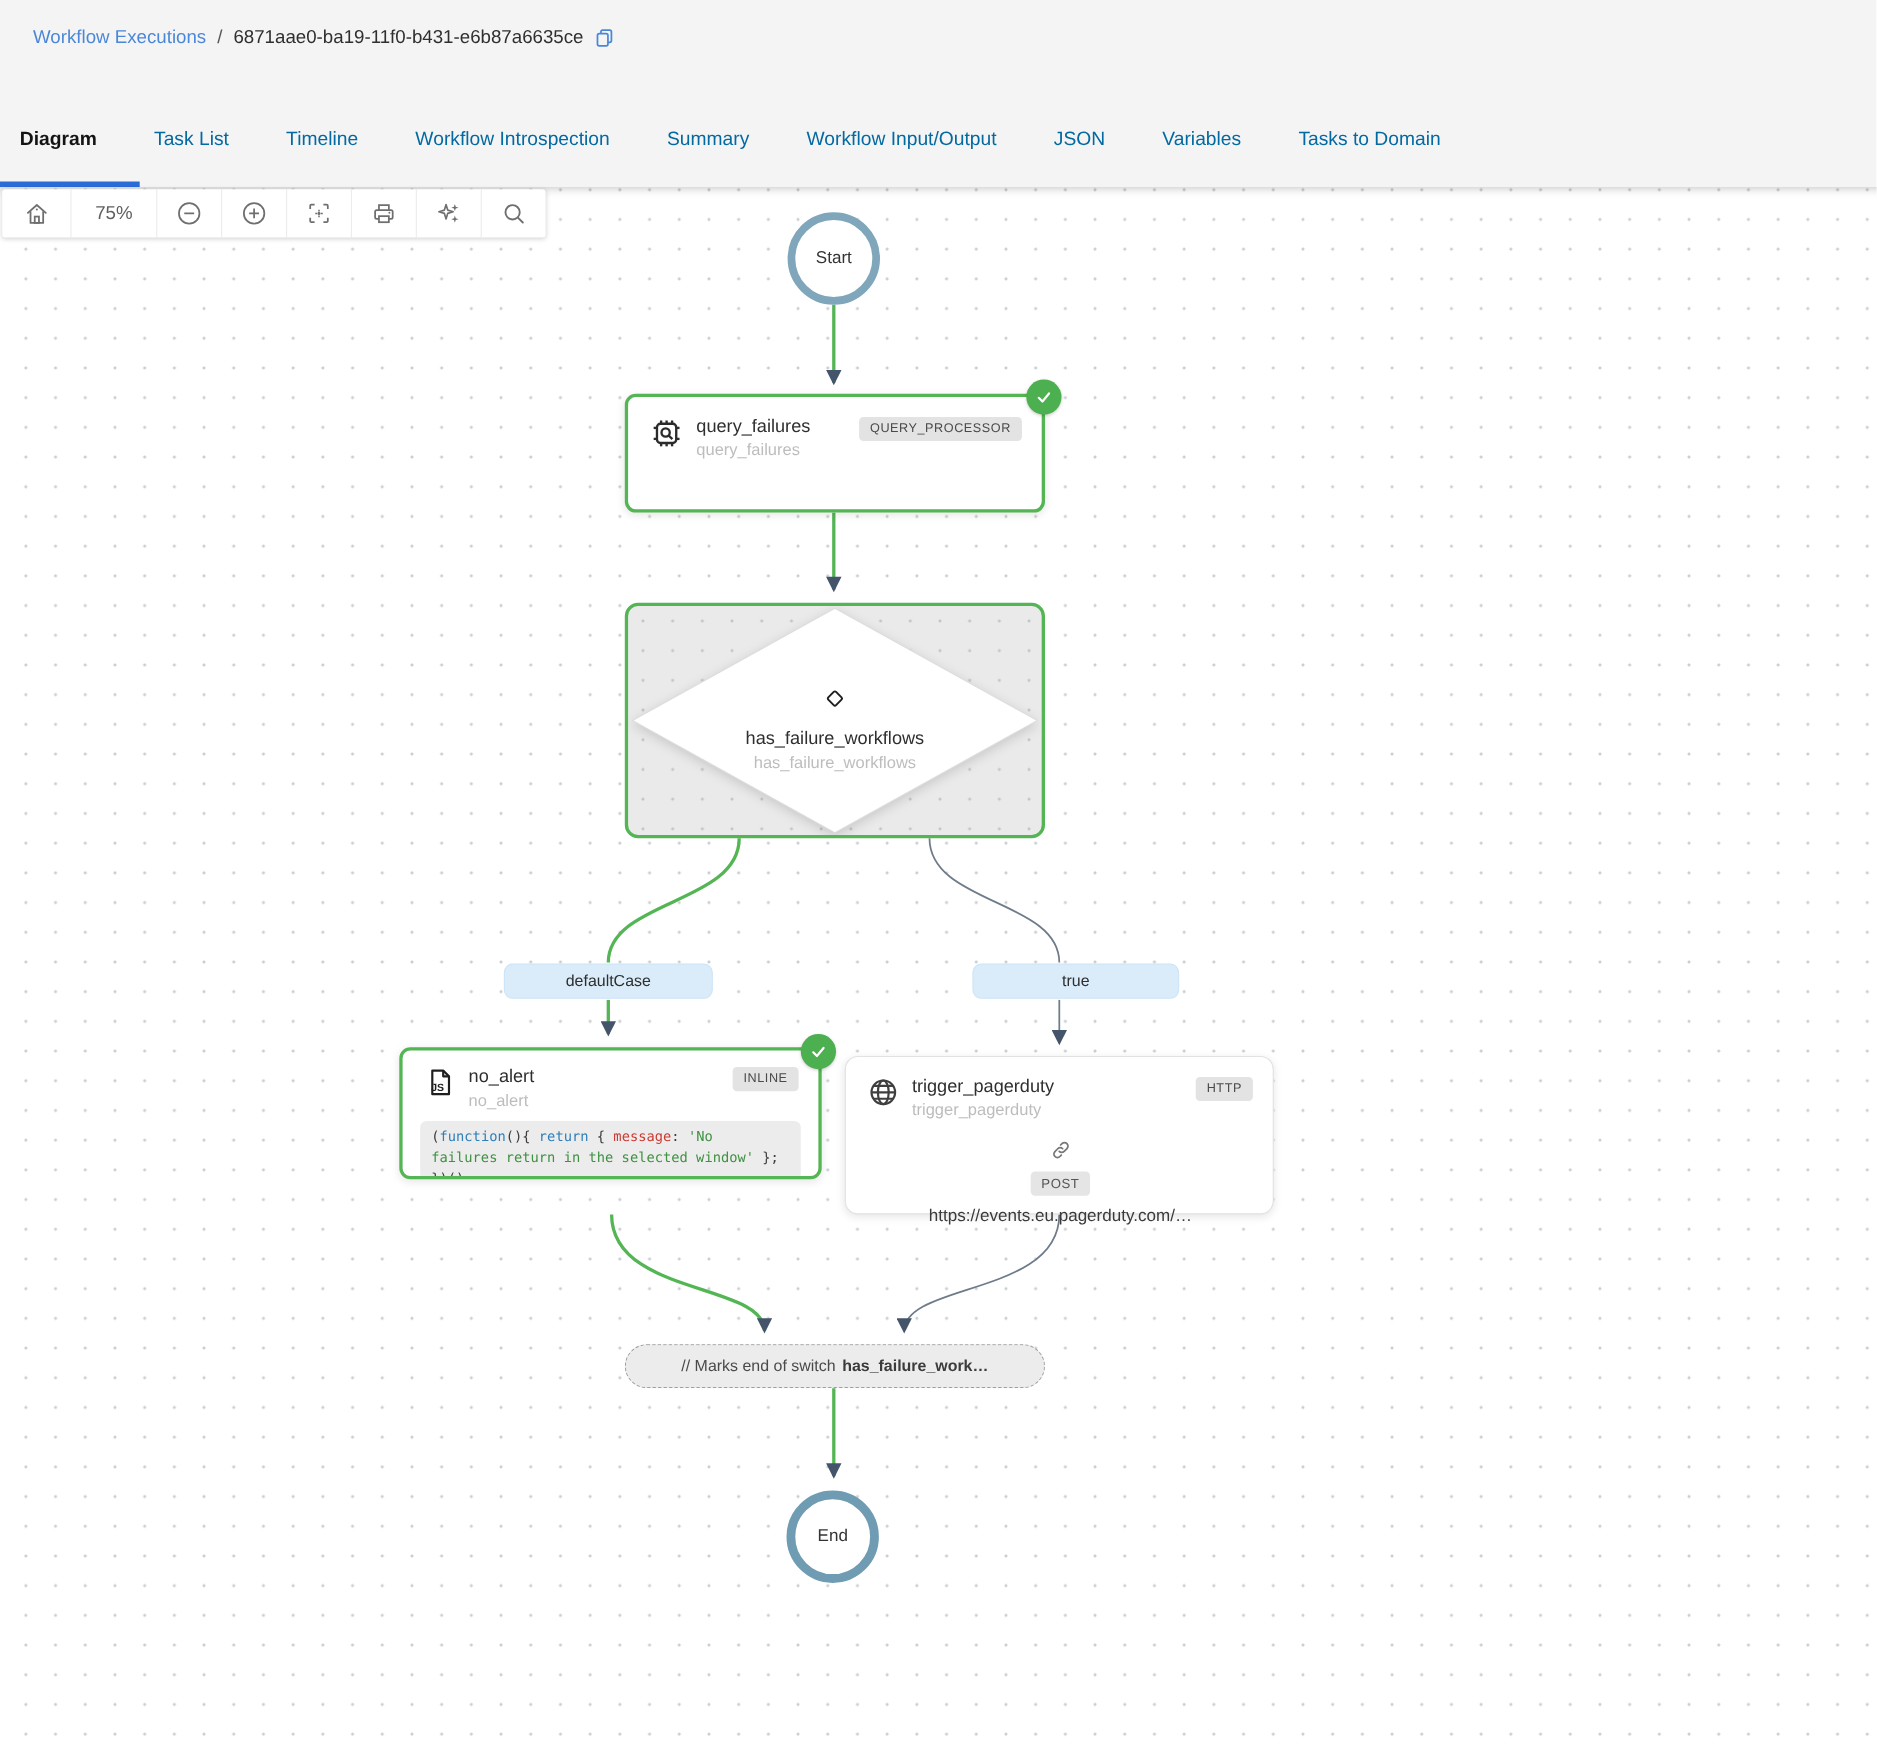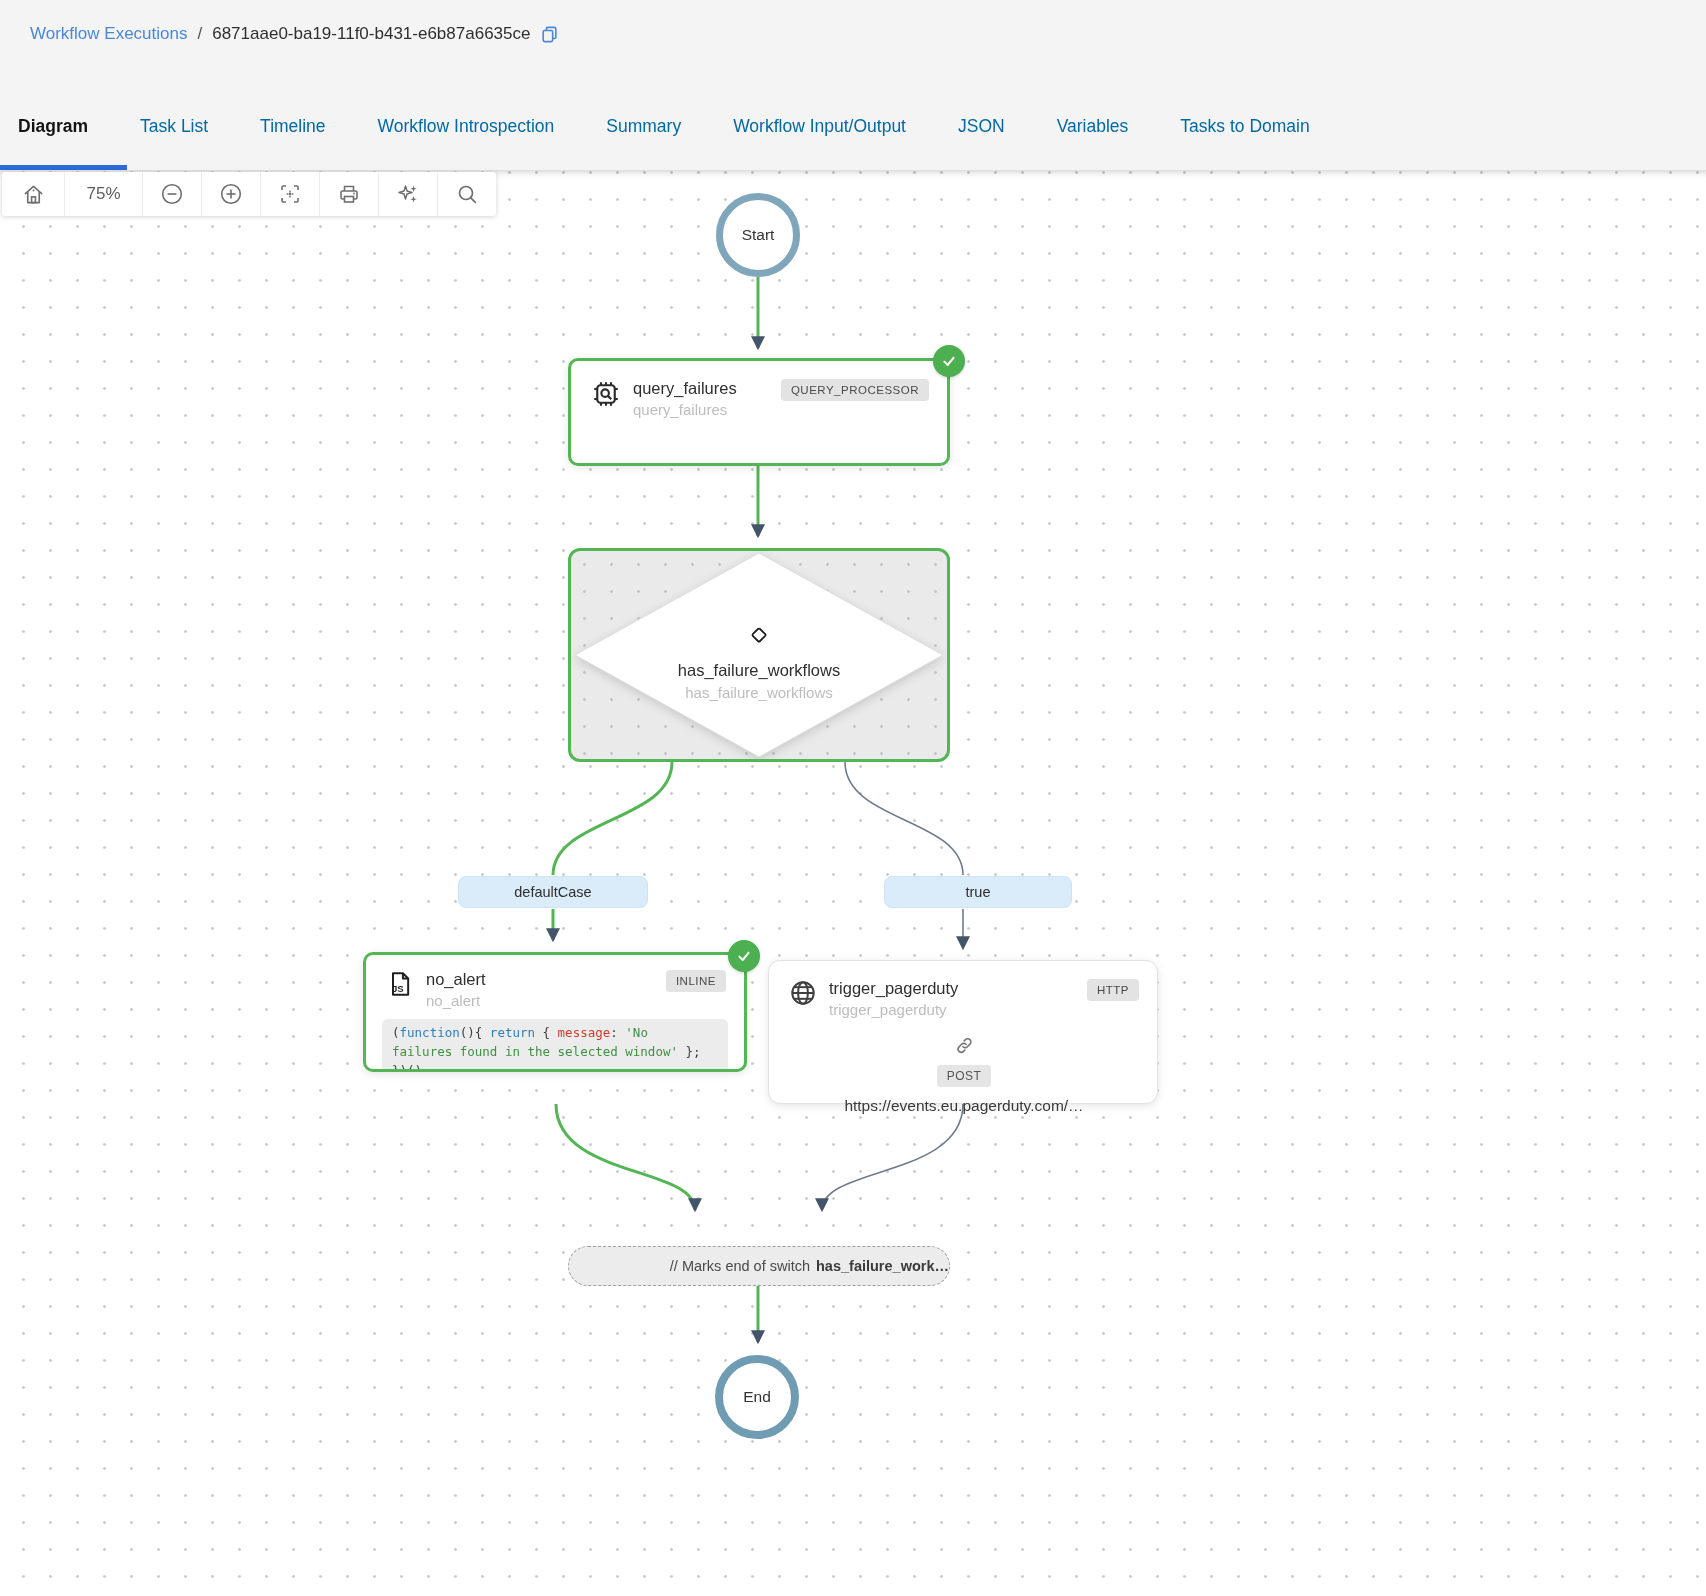--- a/index.html
+++ b/index.html
@@ -56,21 +56,21 @@
 
   .edge-label { position:absolute; z-index:2; background:#daecfa; border:1px solid #cde4f6; border-radius:8px; height:32px; line-height:30px; text-align:center; font-size:14.5px; color:#2e2e2e; }
 
   .code-block { margin:10px 16px 0 16px; background:#ececec; border-radius:6px; padding:5px 10px; font-family:"DejaVu Sans Mono", monospace; font-size:12.5px; line-height:1.5; height:54px; overflow:hidden; }
   .tok-kw { color:#2e7fb9; } .tok-pr { color:#cc3b33; } .tok-st { color:#3f9142; } .tok-pl { color:#3c3c3c; }
 
   .http-row { display:flex; align-items:center; gap:10px; padding:18px 18px 0 20px;flex-direction:column; }
   .method-badge { background:#e5e5e5; color:#555; font-size:12px; letter-spacing:.5px; padding:4px 10px; border-radius:4px; }
   .url-text { font-size:15.5px; color:#3a3a3a; }
 
-  .end-switch { position:absolute; z-index:2; background:#ececec; border:1.6px dashed #9f9f9f; border-radius:20px; height:40px; display:flex; align-items:center; justify-content:flex-end; gap:6px; font-size:14.5px; color:#4a4a4a;margin-top:24px; }
+  .end-switch { position:absolute; z-index:2; background:#ececec; border:1.6px dashed #9f9f9f; border-radius:20px; height:40px; display:flex; align-items:center; justify-content:center; gap:6px; font-size:14.5px; color:#4a4a4a; }
   .end-switch b { color:#3b3b3b; }
 
   
   .toolbar { position:absolute; top:172px; left:2px; height:44px; display:flex; align-items:stretch; background:#fff; box-shadow:0 1px 5px rgba(0,0,0,.18); border-radius:3px; z-index:10; }
   .tb-cell { width:59px; display:flex; align-items:center; justify-content:center; border-left:1px solid #ececec; cursor:pointer; color:#6f6f6f; }
   .tb-cell:first-child { border-left:none; width:62px; }
   .tb-zoom { width:78px; font-size:17px; color:#606060; cursor:default; }
   svg { display:block; }
 </style>
 </head>
@@ -183,21 +183,21 @@
           <text x="5.2" y="18.6" font-family="Liberation Sans, sans-serif" font-size="8.2" font-weight="bold" fill="#1f1f1f">JS</text>
         </svg>
         <span class="card-titles">
           <span class="card-title">no_alert</span>
           <span class="card-sub">no_alert</span>
         </span>
         <span class="type-badge">INLINE</span>
       </div>
       <div class="code-block">
           <div><span class="tok-pl">(</span><span class="tok-kw">function</span><span class="tok-pl">(){ </span><span class="tok-kw">return</span><span class="tok-pl"> { </span><span class="tok-pr">message</span><span class="tok-pl">: </span><span class="tok-st">'No</span></div>
-          <div><span class="tok-st">failures found in the selected window'</span><span class="tok-pl"> };</span></div>
+          <div><span class="tok-st">failures return in the selected window'</span><span class="tok-pl"> };</span></div>
           <div><span class="tok-pl">})();</span></div>
         </div>
     </div>
     <div class="check-badge" style="left:728px; top:770px;">
       <svg width="16" height="16" viewBox="0 0 24 24">
           <polyline points="5,13 10,18 19,7" fill="none" stroke="#fff" stroke-width="3" stroke-linecap="round" stroke-linejoin="round"></polyline>
         </svg>
     </div>
 
     <div class="node task-card gray-border" style="left:768px; top:790px; width:390px; height:144px; border-radius:12px;">

